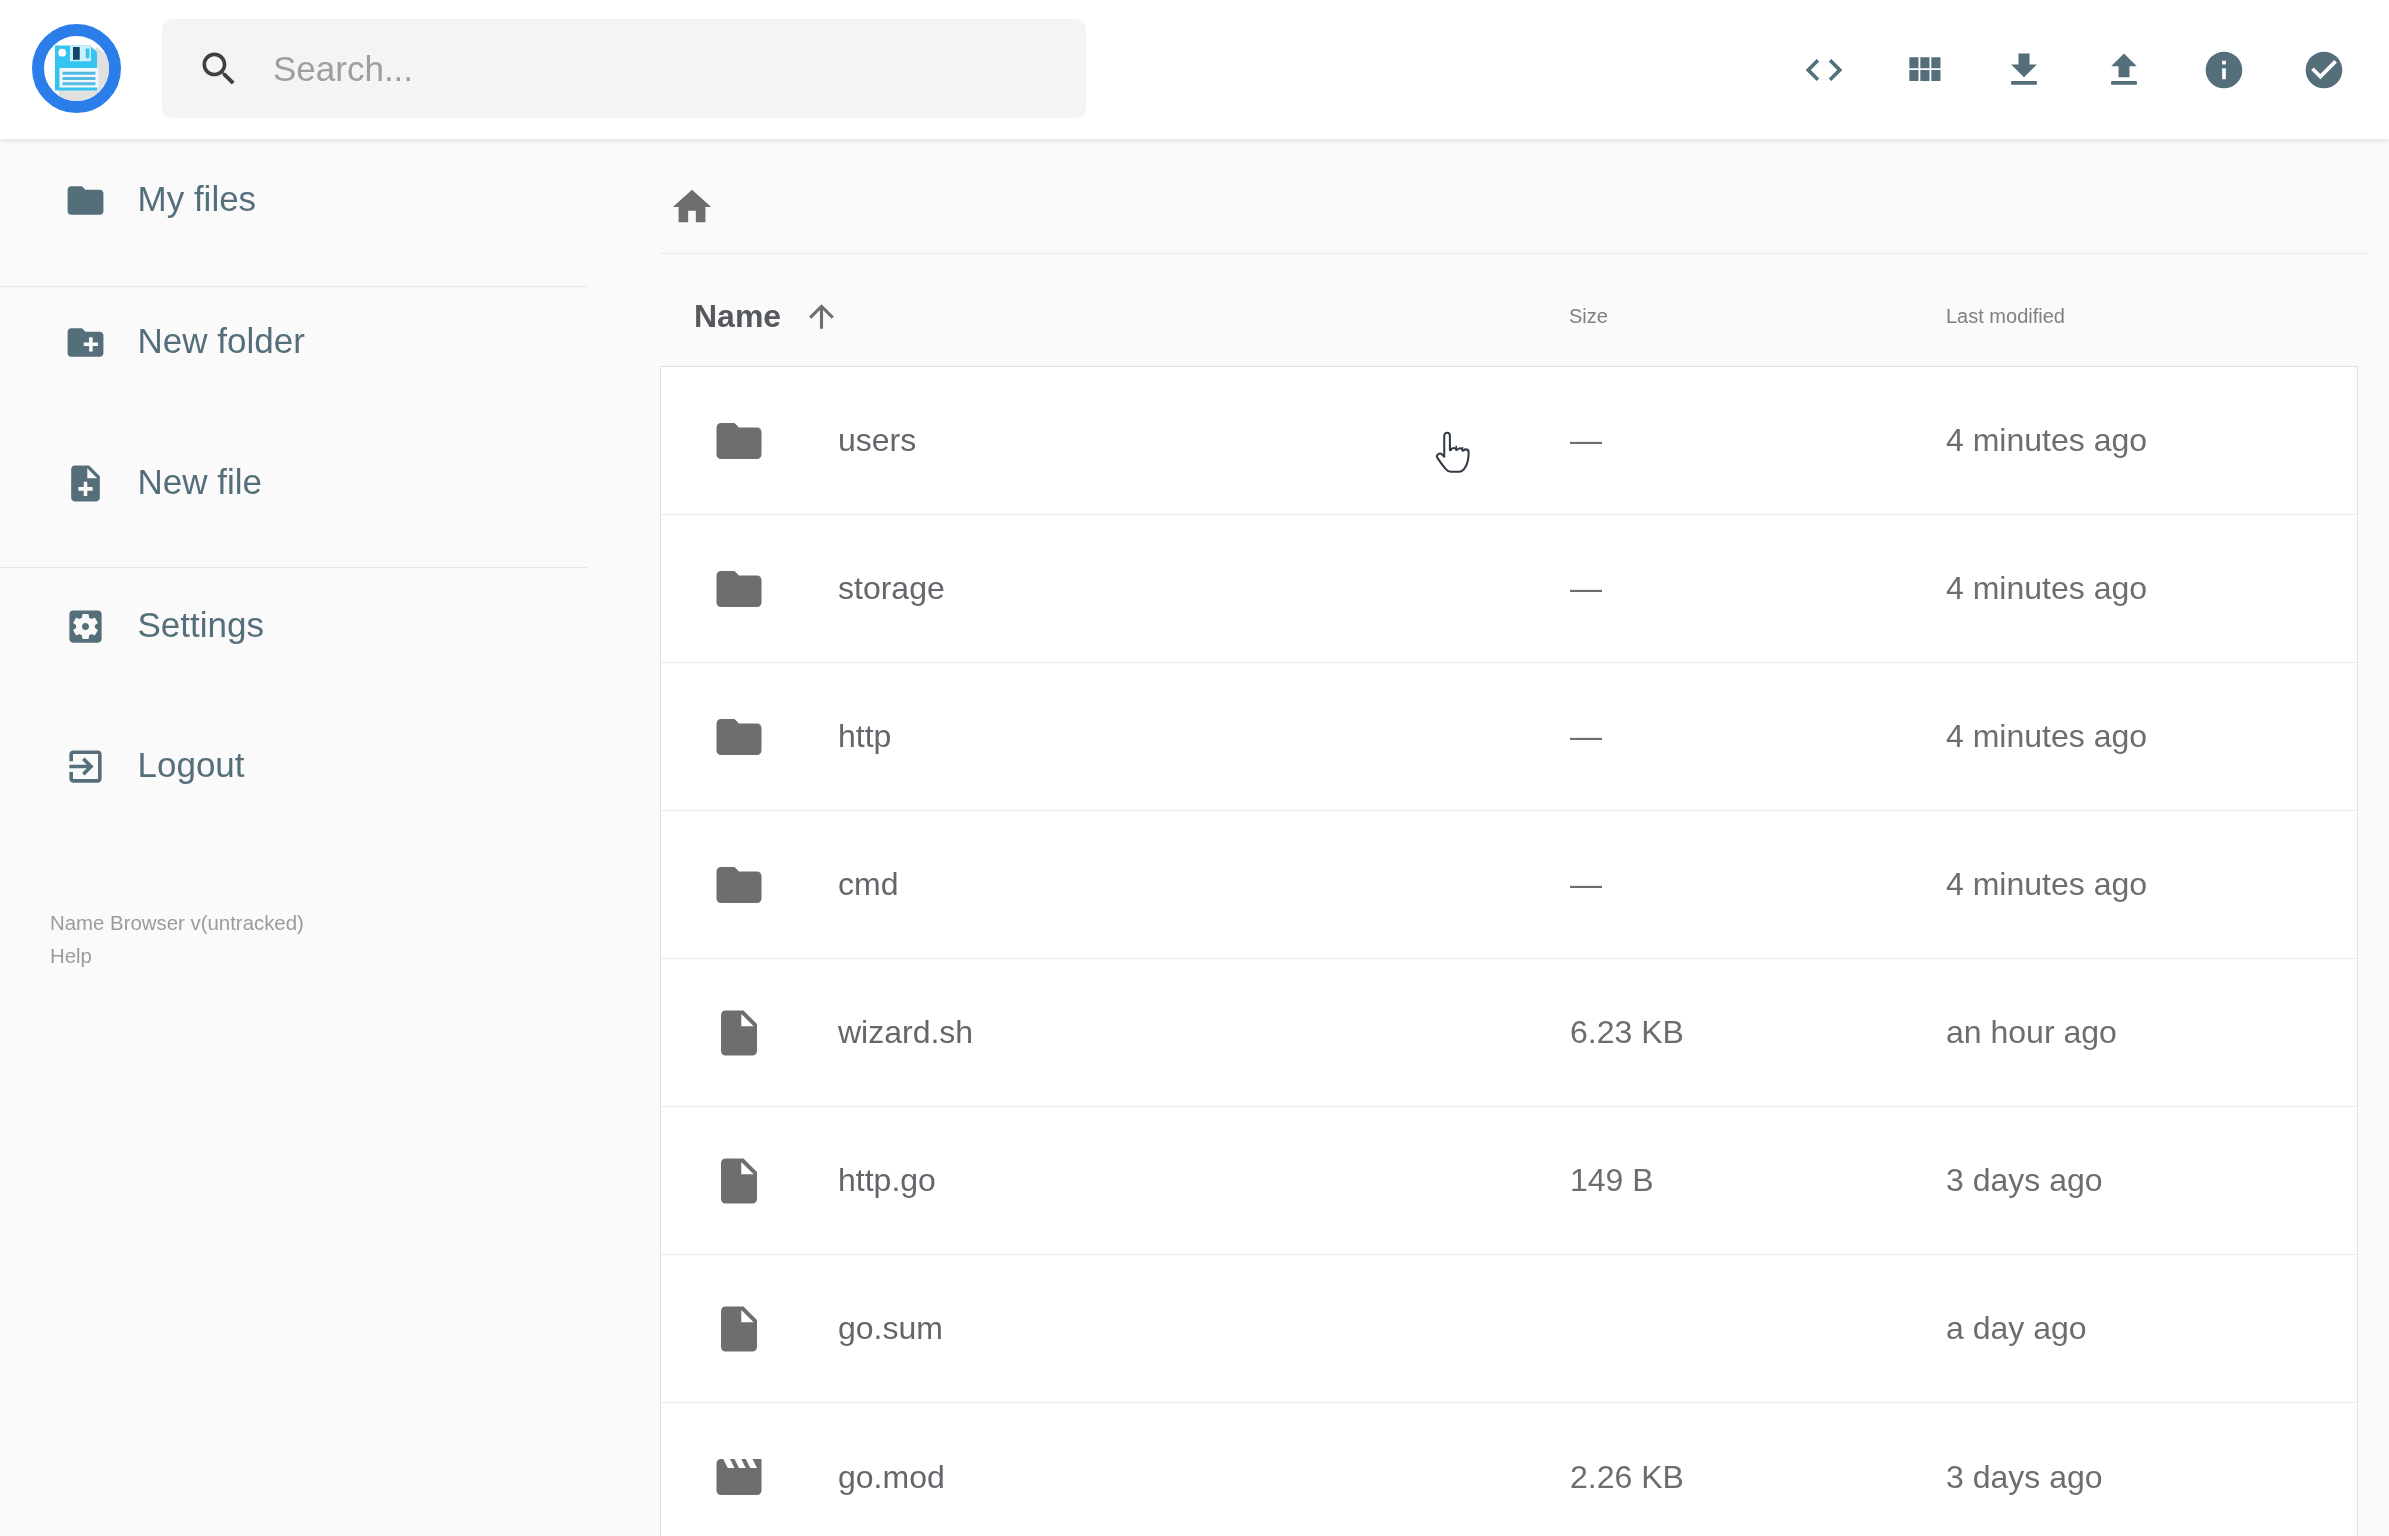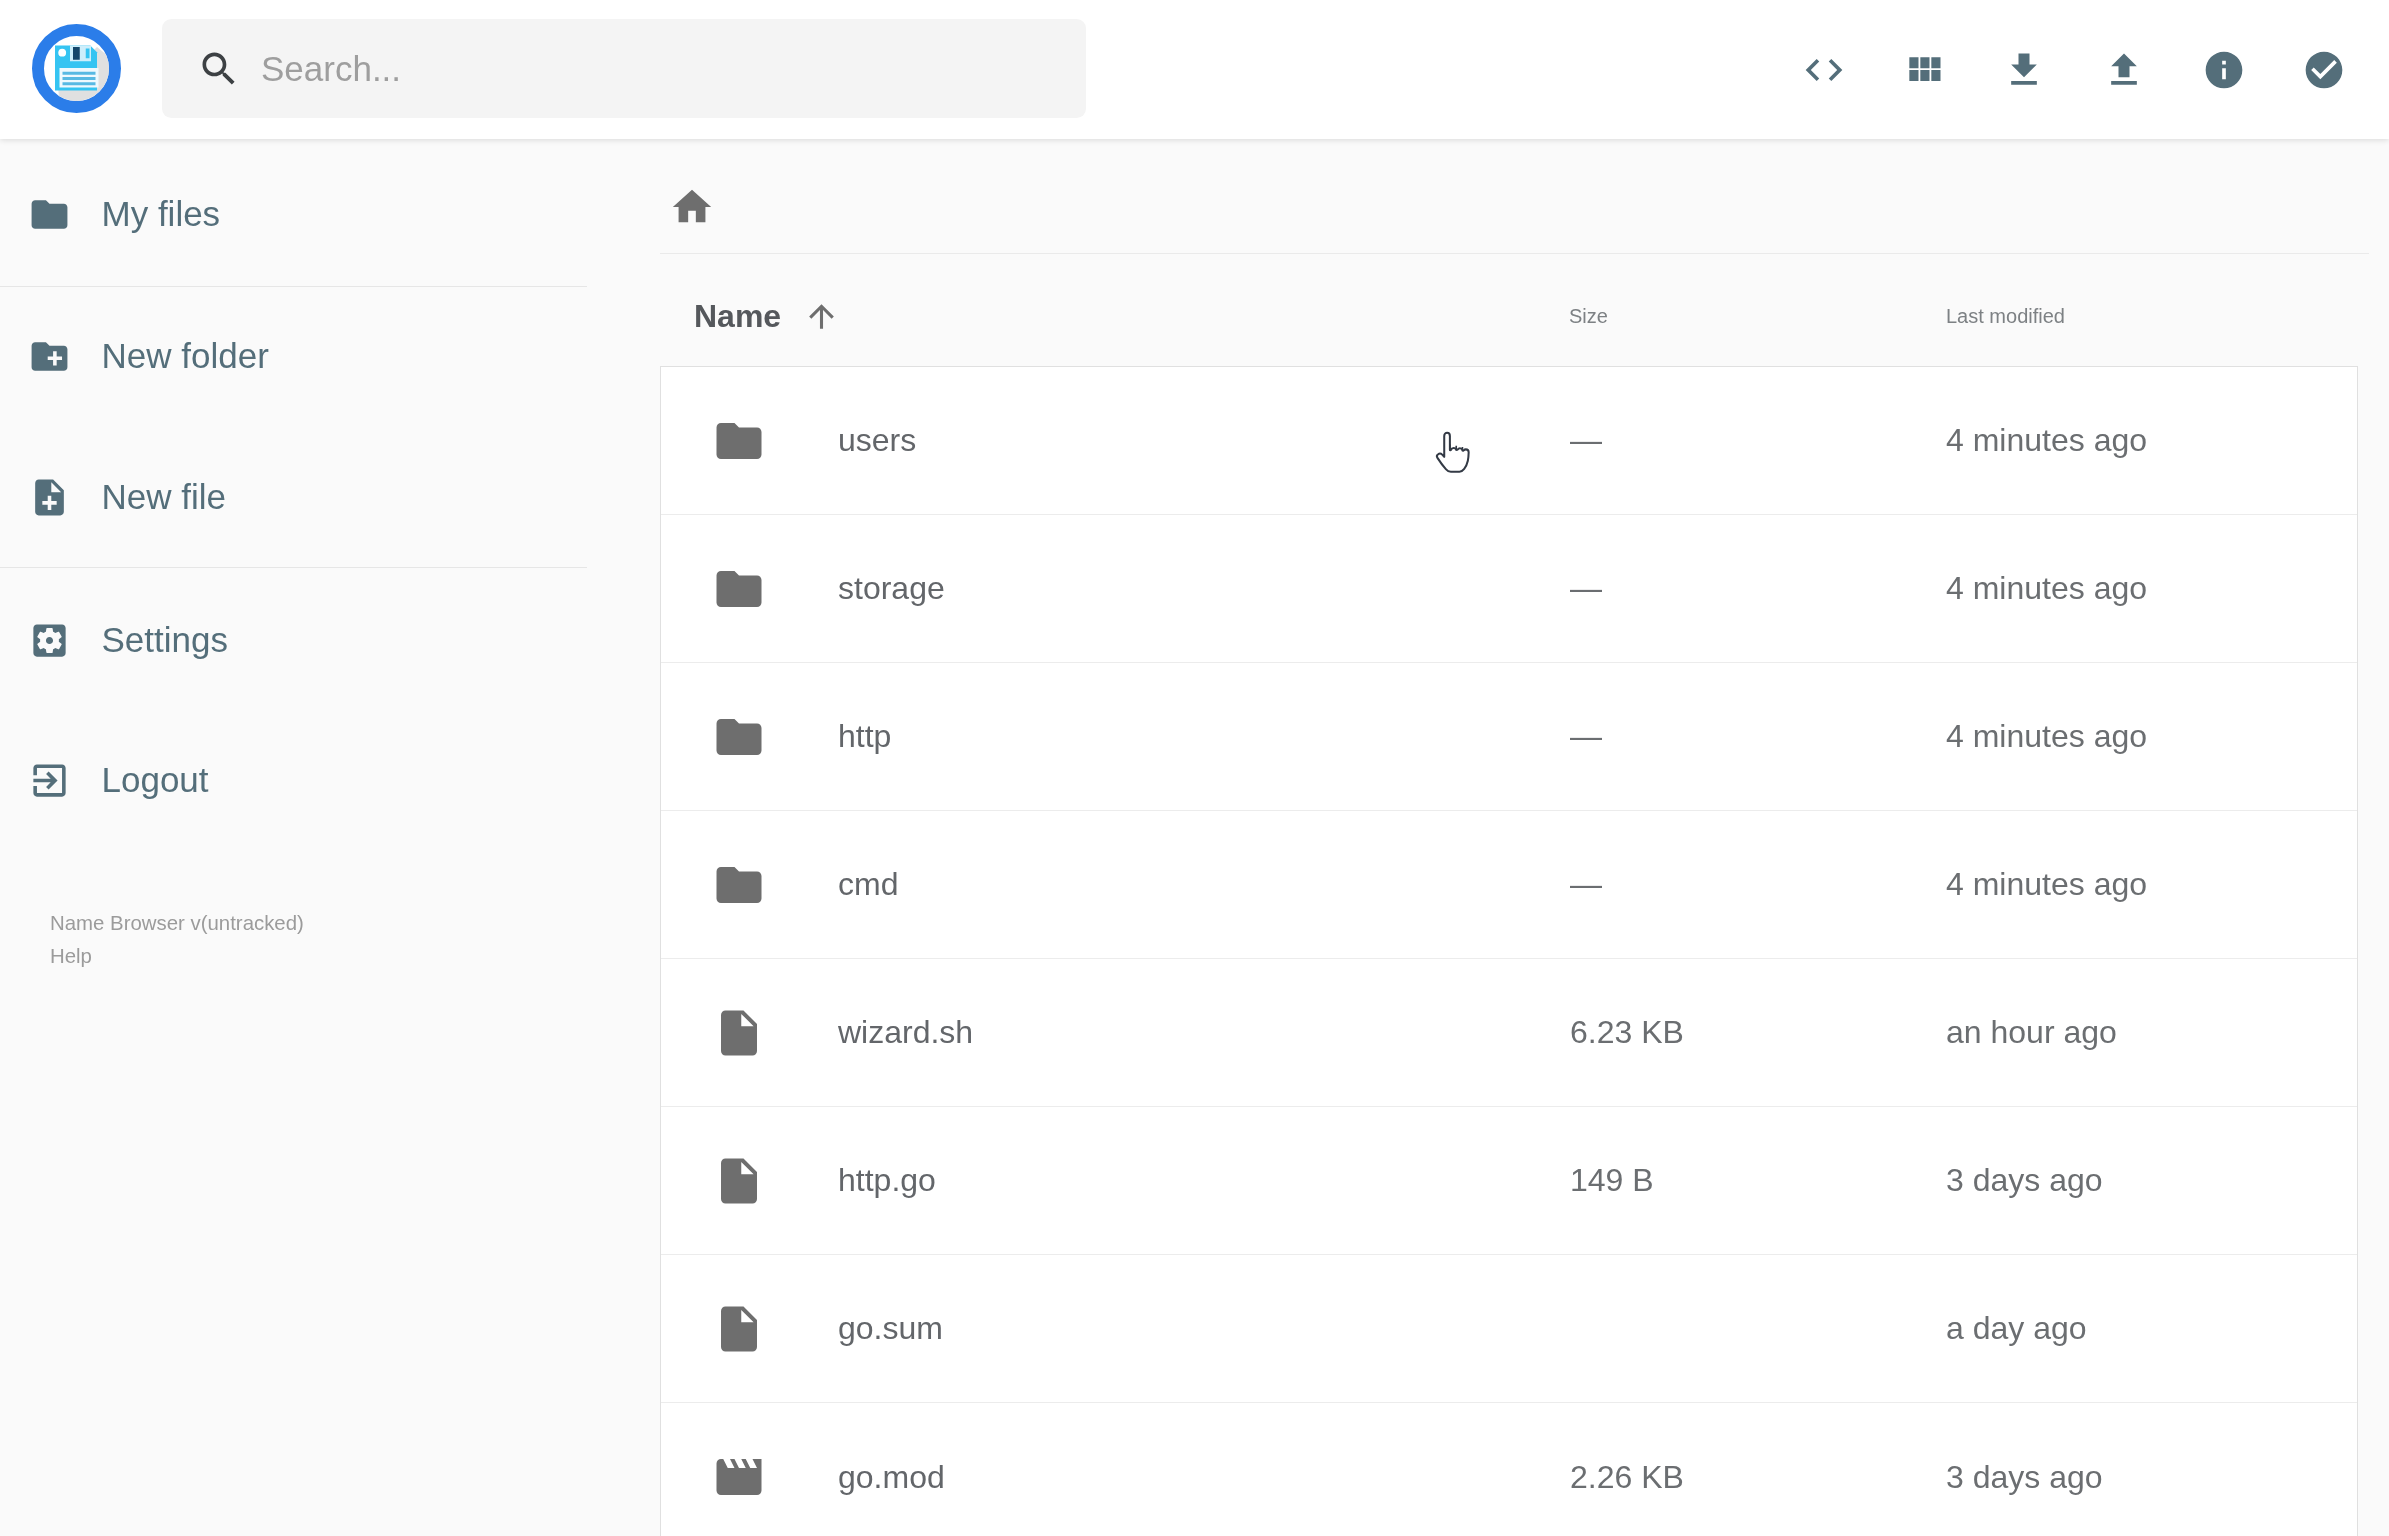--- a/index.html
+++ b/index.html
@@ -30,42 +30,42 @@
   .searchbar {
     position: absolute; left: 162px; top: 19.4px;
     width: 924px; height: 99px;
     background: #f4f4f4; border-radius: 9.3px;
     display: flex; align-items: center; padding: 0 28px 0 35px;
   }
   .searchbar .s-icon { width: 44px; height: 44px; flex: none; fill: #3c4043; }
   .searchbar input {
     flex: 1; border: none; outline: none; background: transparent;
     font-family: inherit; font-size: 35px; color: #4c1d95;
-    margin-left: 20px;
+    margin-left: 32px;
   }
   .searchbar input::placeholder { color: #9e9e9e; opacity: 1; }
 
   .actions {
     position: absolute; right: 15px; top: 0; height: 139px;
     display: flex; align-items: center;
   }
   .action-btn {
     width: 44px; height: 44px; margin: 0 28px;
     background: none; border: none; padding: 0; cursor: pointer;
     display: flex; align-items: center; justify-content: center;
   }
   .action-btn svg { width: 44px; height: 44px; fill: #546e7a; }
 
   
   .sidebar {
     position: absolute; left: 0; top: 139px; bottom: 0; width: 587px;
   }
   .side-item {
     position: absolute; left: 0; width: 100%; height: 70px;
-    display: flex; align-items: center; padding-left: 28px;
+    display: flex; align-items: flex-start; padding-left: 64px;
     cursor: pointer; background: none; border: none; font-family: inherit;
   }
   .side-item svg { width: 43px; height: 43px; fill: #546e7a; flex: none; }
   .side-item .lbl { font-size: 35px; color: #546e7a; margin-left: 30.5px; }
   .side-div { position: absolute; left: 0; width: 587px; height: 0; border-top: 1.9px solid #e6e6e6; }
   .side-footer { position: absolute; left: 50px; top: 768px; }
   .side-footer .ver { font-size: 20.4px; color: #9b9b9b; line-height: 33px; }
   .side-footer .help { font-size: 20.4px; color: #9b9b9b; line-height: 33px; cursor: pointer; display: inline-block; }
 
   

